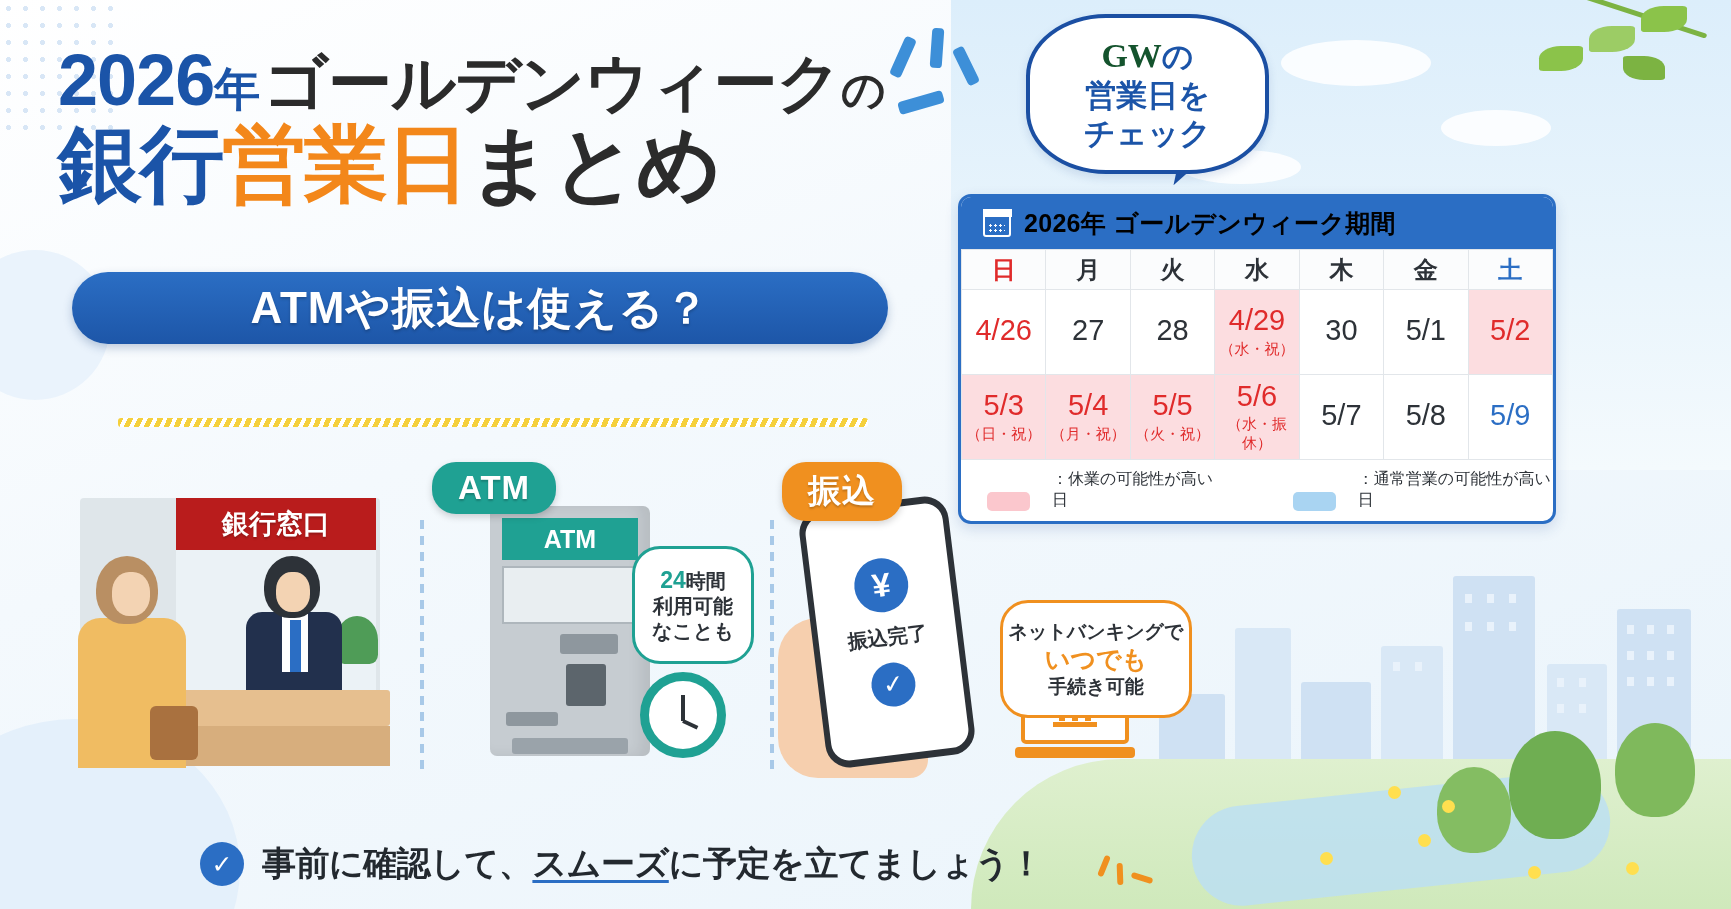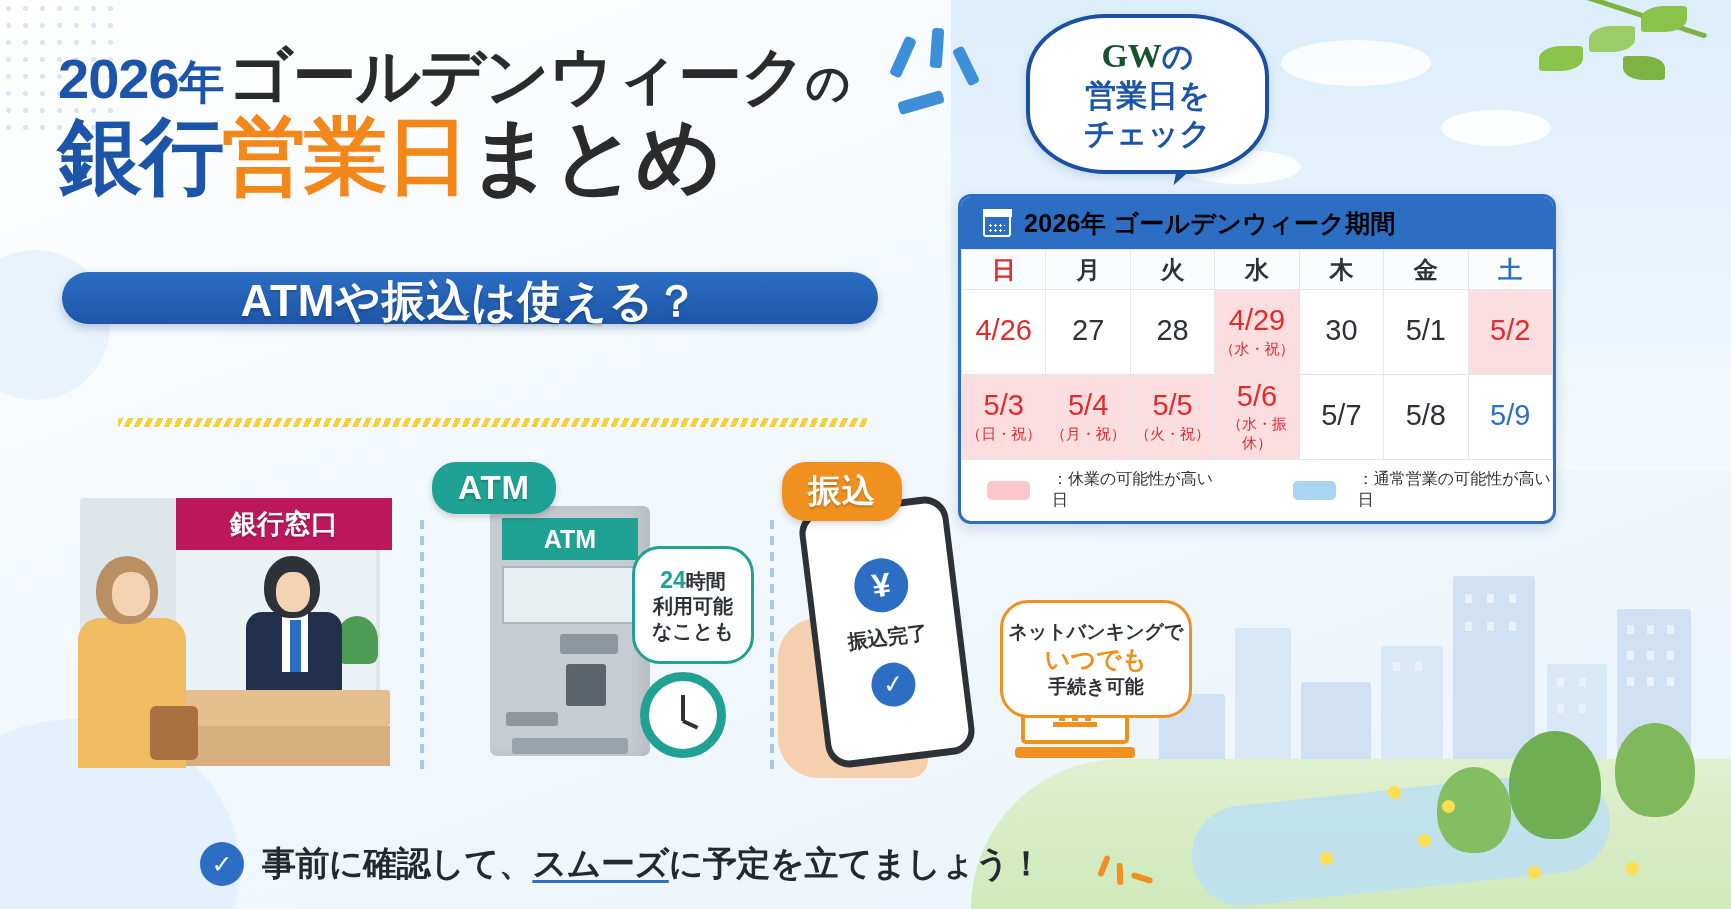--- a/index.html
+++ b/index.html
@@ -31,33 +31,33 @@
     background: linear-gradient(180deg,#dff0cf 0%, #cfe9bb 100%); border-top-left-radius:160px; }
   .river { position:absolute; right:120px; bottom:20px; width:420px; height:100px;
     background:#bcdff2; border-radius:60px; transform:rotate(-6deg); opacity:.85; }
   .tree { position:absolute; border-radius:50% 50% 45% 45%; }
   .flower { position:absolute; width:13px; height:13px; background:#ffdf4f; border-radius:50%; }
   .leafbranch { position:absolute; right:20px; top:0px; width:230px; height:170px; }
 
   
   .headline { position:absolute; left:58px; top:44px; }
   .line1 { font-size:64px; font-weight:bold; line-height:1; letter-spacing:-1px; white-space:nowrap; }
-  .line1 .yr { color:#1b54a8; font-size:56px; }
+  .line1 .yr { color:#1b54a8; font-size:72px; }
   .line1 .nen { color:#1b54a8; font-size:46px; }
   .line1 .gw { color:#2b2b2b; }
   .line1 .no { color:#2b2b2b; font-size:44px; }
   .line2 { font-size:84px; font-weight:bold; line-height:1.02; margin-top:6px; white-space:nowrap;
            letter-spacing:-2px; }
   .line2 .blue { color:#1b54a8; }
   .line2 .orange { color:#f3871a; }
   .line2 .dark { color:#2b2b2b; }
 
-  .subbar { position:absolute; left:62px; top:272px; width:816px; height:52px;
+  .subbar { position:absolute; left:72px; top:272px; width:816px; height:72px;
     background: linear-gradient(180deg,#2b6ec4 0%, #1d56a8 100%);
-    border-radius:36px; display:flex; justify-content:center;
+    border-radius:36px; display:flex; align-items:center; justify-content:center;
     box-shadow:0 4px 10px rgba(20,60,120,.25); }
   .subbar span { color:#fff; font-size:44px; font-weight:bold; letter-spacing:1px;
     text-shadow:0 2px 3px rgba(0,0,0,.22); white-space:nowrap; }
 
   .descrow { position:absolute; left:58px; top:368px; display:flex; align-items:center; gap:14px; }
   .bulb { width:54px; height:58px; border:3px solid #f0a83a; border-radius:27px 27px 18px 18px;
     background:#fff; position:relative; display:flex; align-items:center; justify-content:center; }
   .bulb .g { width:26px; height:30px; background:#ffc843; border-radius:13px 13px 5px 5px; }
   .bulb .b1 { position:absolute; bottom:9px; width:20px; height:3px; background:#f0a83a; }
   .bulb .b2 { position:absolute; bottom:3px; width:14px; height:3px; background:#f0a83a; }
@@ -94,35 +94,35 @@
   table.cal { width:100%; border-collapse:collapse; table-layout:fixed; }
   table.cal th { height:40px; font-size:24px; font-weight:bold; color:#2d3238;
     border:1px solid #e2e6ea; background:#fbfcfd; }
   table.cal th.sun { color:#e02b2b; } table.cal th.sat { color:#2b6ec4; }
   table.cal td { height:85px; border:1px solid #e2e6ea; text-align:center; vertical-align:middle;
     font-size:29px; color:#2d3238; }
   table.cal td .d { display:block; line-height:1.08; }
   table.cal td .s { display:block; font-size:15px; margin-top:3px; }
   td.off { background:#fcdde0; } td.off .d, td.off .s { color:#e02b2b; }
   td.red .d { color:#e02b2b; } td.blue .d { color:#2b6ec4; }
-  .callegend { display:flex; align-items:center; gap:22px; padding:9px 0 0 26px; font-size:16px; color:#2d3238; }
+  .callegend { display:flex; align-items:flex-end; gap:22px; padding:9px 0 0 26px; font-size:16px; color:#2d3238; }
   .sw { width:46px; height:19px; border-radius:5px; }
   .sw.pink { background:#fbc7cd; } .sw.blue { background:#a9d4f2; }
   .callegend .gap { width:34px; }
   .badge { position:absolute; z-index:4; border-radius:24px; padding:7px 26px; color:#fff;
     font-size:33px; font-weight:bold; letter-spacing:1px; box-shadow:0 3px 7px rgba(0,0,0,.17);
     text-shadow:0 2px 2px rgba(0,0,0,.2); white-space:nowrap; }
   .badge.b1 { background:#2b6ec4; } .badge.b2 { background:#1fa193; } .badge.b3 { background:#f0901f; }
   .vdash { position:absolute; width:4px; background-image:linear-gradient(#a8c9e8 55%, transparent 0);
     background-size:4px 16px; }
 
   
   .counterBg { position:absolute; left:80px; top:498px; width:300px; height:250px; background:#dfe6ea;
     border-radius:4px; }
-  .tellerWin { position:absolute; left:176px; top:498px; width:216px; height:52px; background:#be185d;
+  .tellerWin { position:absolute; left:176px; top:498px; width:200px; height:52px; background:#b91c1c;
     display:flex; align-items:center; justify-content:center; color:#fff; font-size:27px; font-weight:bold;
     text-shadow:0 2px 2px rgba(0,0,0,.2); }
   .glass { position:absolute; left:176px; top:550px; width:200px; height:140px; background:#eef5f9; opacity:.8; }
   .deskTop { position:absolute; left:80px; top:690px; width:310px; height:36px; background:#e6bf8f; border-radius:3px; }
   .deskBody { position:absolute; left:80px; top:726px; width:310px; height:40px; background:#d7ae7d; }
   .womanHead { position:absolute; left:96px; top:556px; width:62px; height:68px; background:#b98f63; border-radius:50% 50% 45% 45%; }
   .womanFace { position:absolute; left:112px; top:572px; width:38px; height:44px; background:#f3d3b3; border-radius:45%; }
   .womanBody { position:absolute; left:78px; top:618px; width:108px; height:150px; background:#f0bc62; border-radius:22px 22px 0 0; }
   .womanBag { position:absolute; left:150px; top:706px; width:48px; height:54px; background:#a9713f; border-radius:6px; }
   .manHead { position:absolute; left:264px; top:556px; width:56px; height:62px; background:#2d3238; border-radius:50% 50% 45% 45%; }

